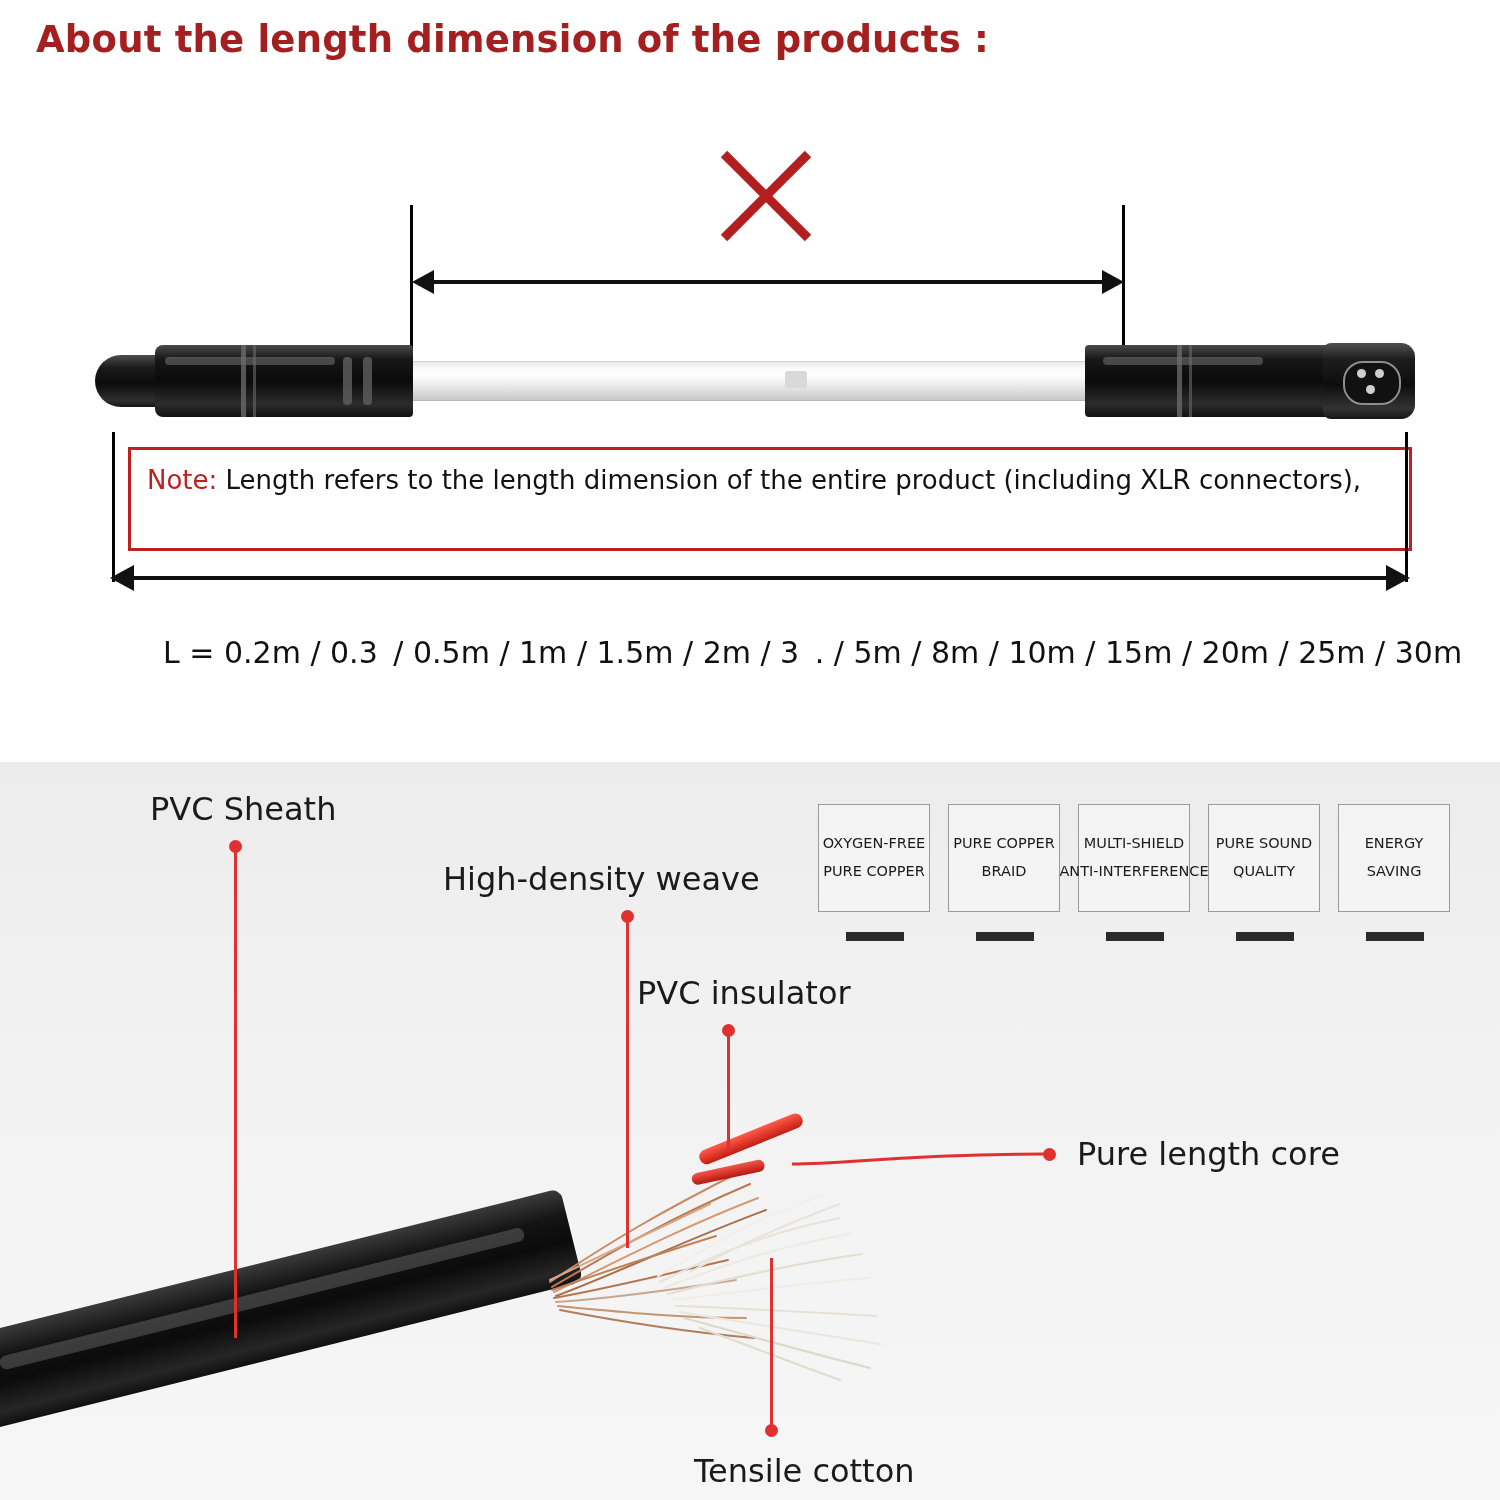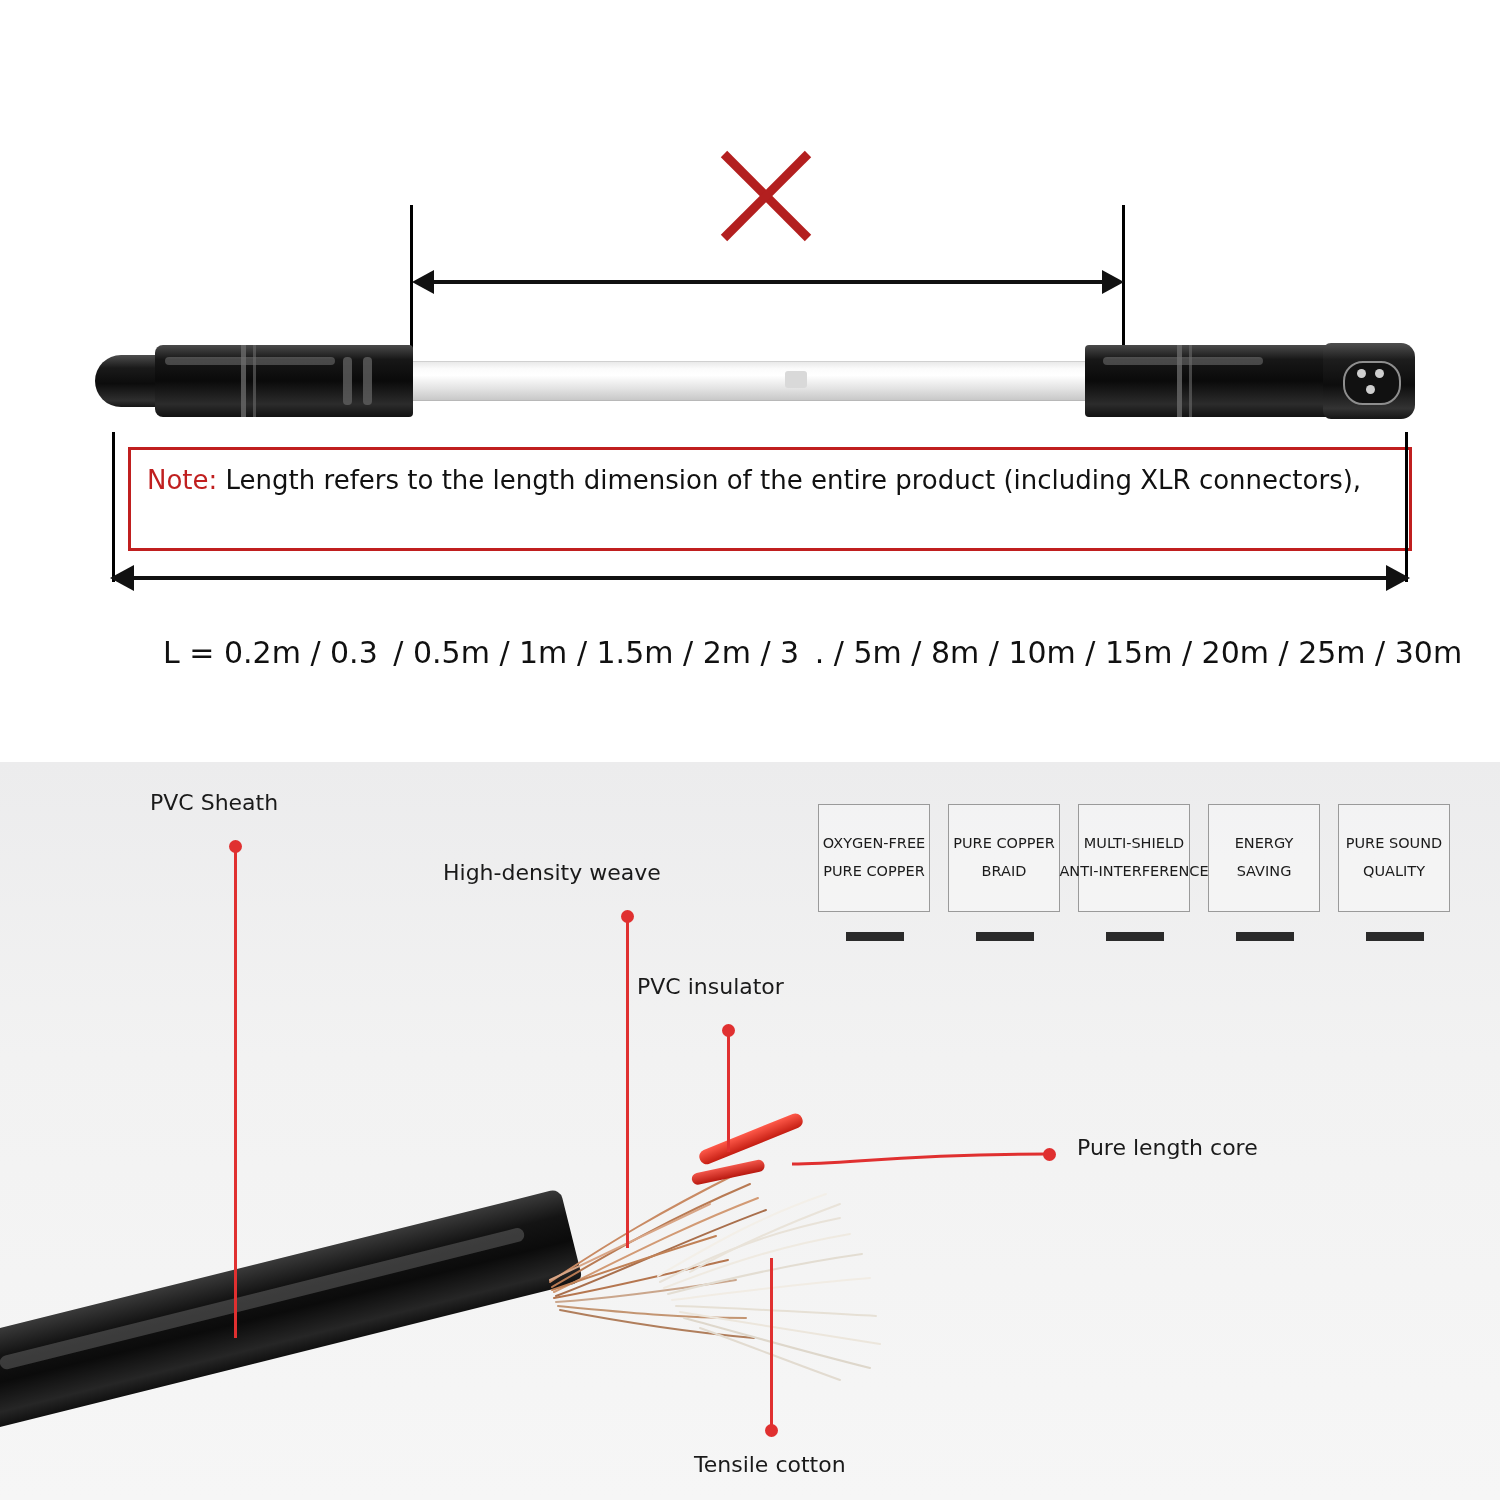--- a/index.html
+++ b/index.html
@@ -239,21 +239,21 @@
     position: absolute;
     left: 0; top: 762px;
     width: 1500px;
     height: 738px;
     background: linear-gradient(to bottom, #ececed 0%, #f2f2f2 40%, #f6f6f6 100%);
     overflow: hidden;
   }
 
   .callout-label {
     position: absolute;
-    font-size: 22px;
+    font-size: 32px;
     color: #1a1a1a;
     white-space: nowrap;
   }
   .callout-dot {
     position: absolute;
     width: 13px; height: 13px;
     background: #e03030;
     border-radius: 50%;
   }
   .leader {
@@ -345,20 +345,21 @@
     border-radius: 6px;
     transform: rotate(-14deg);
     transform-origin: left center;
   }
 </style>
 </head>
 <body>
 
 <div id="top-panel">
 
+  <div id="heading">About the length dimension of the products :</div>
 
   <svg id="cross-mark" viewBox="0 0 96 96">
     <line x1="6" y1="6" x2="90" y2="90" stroke="#b31f1f" stroke-width="9"></line>
     <line x1="90" y1="6" x2="6" y2="90" stroke="#b31f1f" stroke-width="9"></line>
   </svg>
 
   <div class="tick" id="tick-left"></div>
   <div class="tick" id="tick-right"></div>
 
   <svg id="inner-arrow" viewBox="0 0 712 40">
@@ -423,26 +424,26 @@
     </div>
     <div class="badge">
       <span>PURE COPPER</span>
       <span>BRAID</span>
     </div>
     <div class="badge">
       <span>MULTI-SHIELD</span>
       <span>ANTI-INTERFERENCE</span>
     </div>
     <div class="badge">
+      <span>PURE SOUND</span>
+      <span>QUALITY</span>
+    </div>
+    <div class="badge">
       <span>ENERGY</span>
       <span>SAVING</span>
-    </div>
-    <div class="badge">
-      <span>PURE SOUND</span>
-      <span>QUALITY</span>
     </div>
   </div>
 
   <div class="badge-underline" style="left:846px;"></div>
   <div class="badge-underline" style="left:976px;"></div>
   <div class="badge-underline" style="left:1106px;"></div>
   <div class="badge-underline" style="left:1236px;"></div>
   <div class="badge-underline" style="left:1366px;"></div>
 
   <div id="cable-photo">

